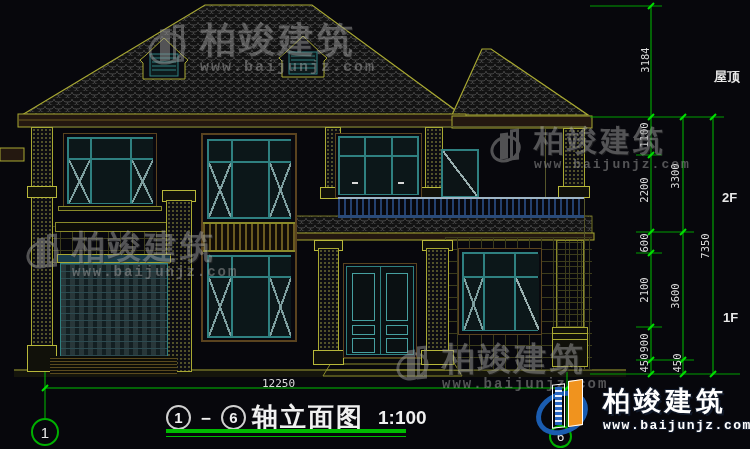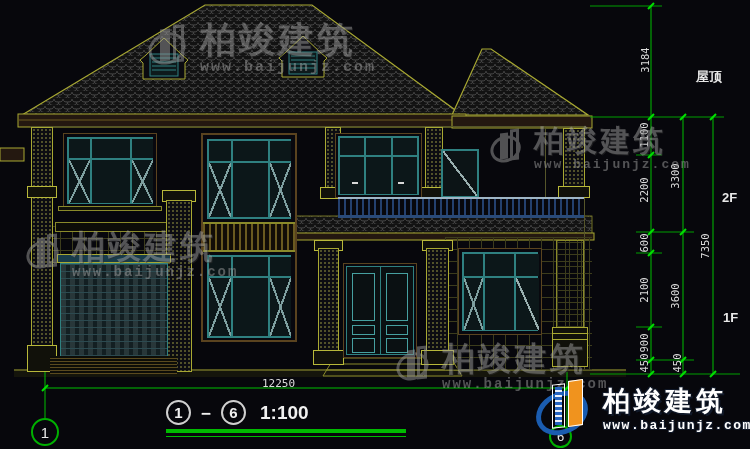--- a/index.html
+++ b/index.html
@@ -291,39 +291,40 @@
   <span class="dimv" style="left:657px;top:170px;">3300</span>
   <span class="dimv" style="left:626px;top:237px;">600</span>
   <span class="dimv" style="left:626px;top:284px;">2100</span>
   <span class="dimv" style="left:657px;top:290px;">3600</span>
   <span class="dimv" style="left:626px;top:337px;">900</span>
   <span class="dimv" style="left:626px;top:357px;">450</span>
   <span class="dimv" style="left:659px;top:357px;">450</span>
   <span class="dimv" style="left:687px;top:240px;">7350</span>
   <span class="dimh" style="left:262px;top:377px;">12250</span>
 
-  <span class="lvl" style="left:696px;top:68px;">屋顶</span>
+  <span class="lvl" style="left:714px;top:68px;">屋顶</span>
   <span class="lvl" style="left:722px;top:190px;">2F</span>
   <span class="lvl" style="left:723px;top:310px;">1F</span>
 
   <div class="axisc" style="left:31px;top:418px;width:28px;height:28px;z-index:1;">
       <span>1</span>
     </div>
   <div class="axisc" style="left:549px;top:425px;width:23px;height:23px;z-index:1;font-size:13px;">
       <span>6</span>
     </div>
 
   <div class="titlebar" style="left:166px;top:400px;">
     <div class="tbubble">
         <span>1</span>
       </div>
     <span style="font-size:18px;font-weight:bold;">－</span>
     <div class="tbubble">
         <span>6</span>
       </div>
+    <span class="tname">轴立面图</span>
     <span class="tscale">1:100</span>
   </div>
   <div class="tunder1 abs" style="left:166px;top:429px;width:240px;height:4px;"></div>
   <div class="tunder1 abs" style="left:166px;top:436px;width:240px;height:1px;"></div>
 
   <div class="wm" style="left:148px;top:22px;">
     <div class="wm-glyph" style="width:44px;height:48px;">
         <div class="wm-ell"></div>
         <div class="wm-b1"></div>
         <div class="wm-b2"></div>

